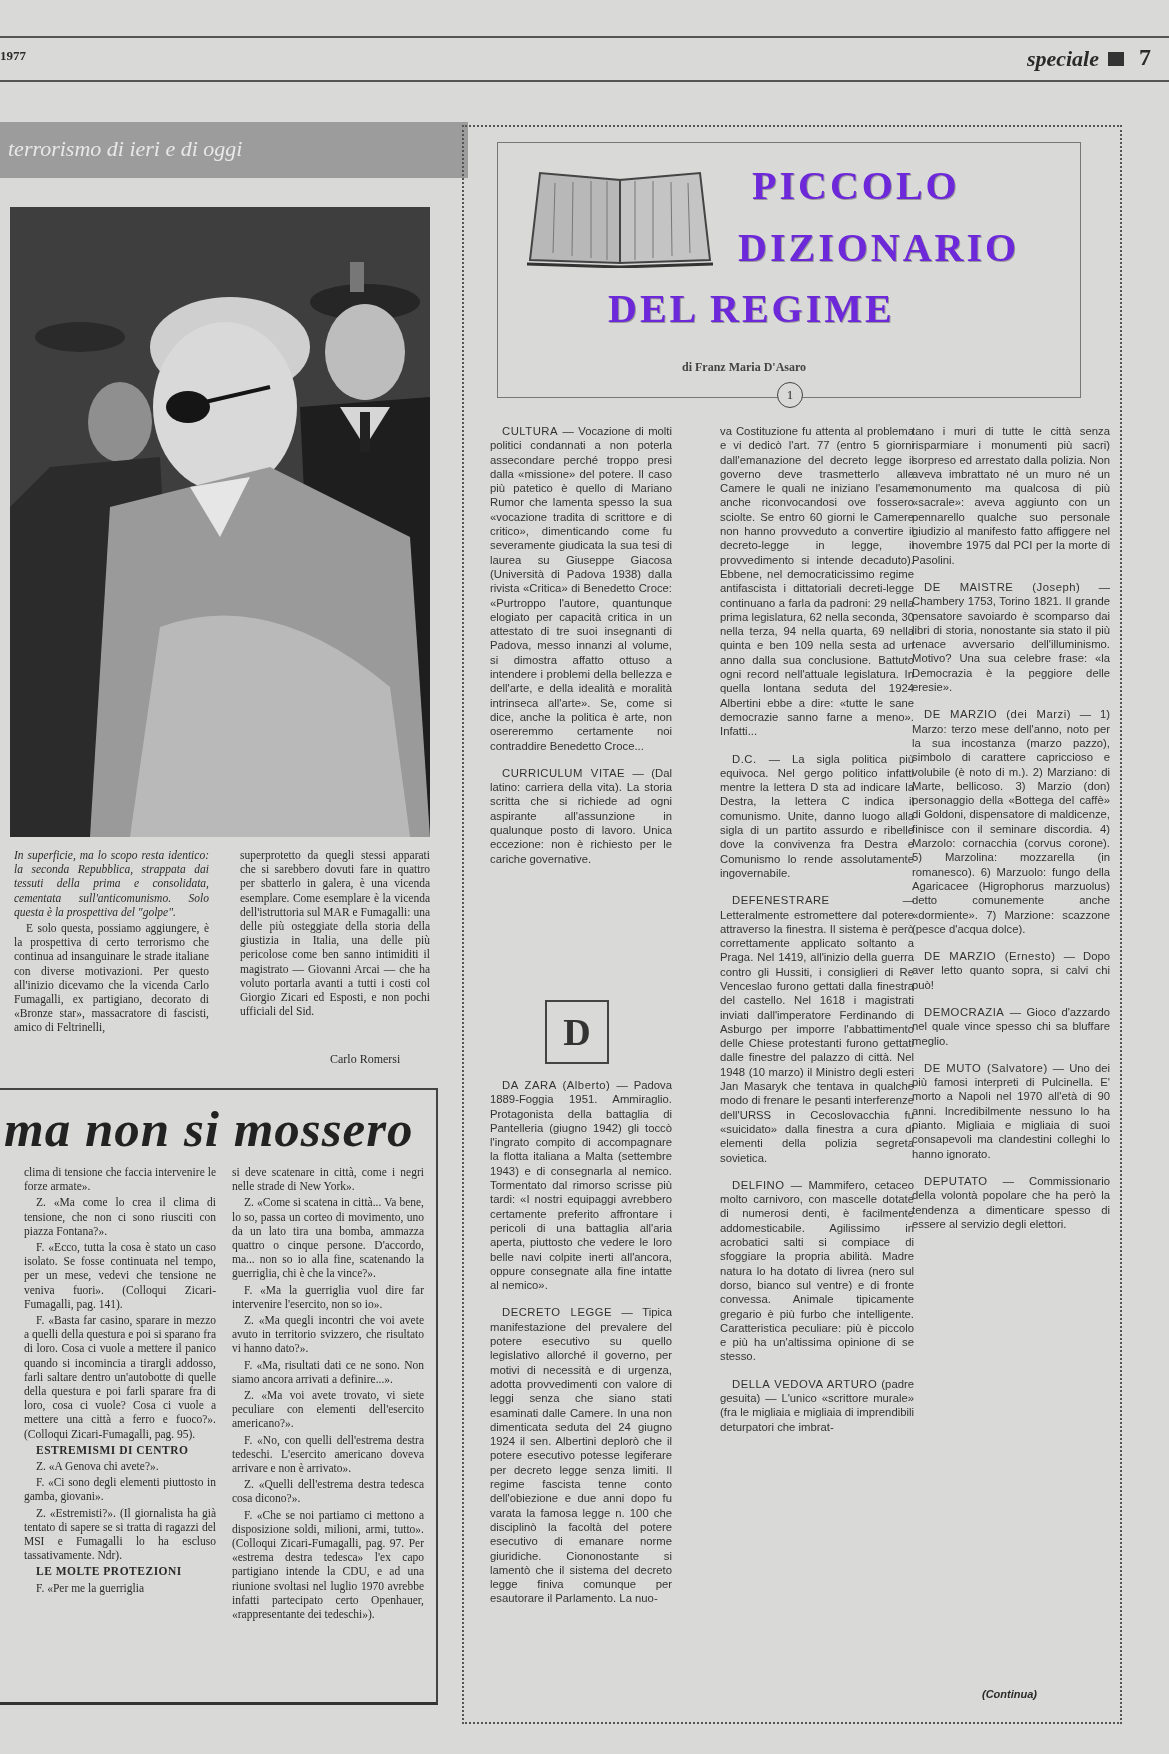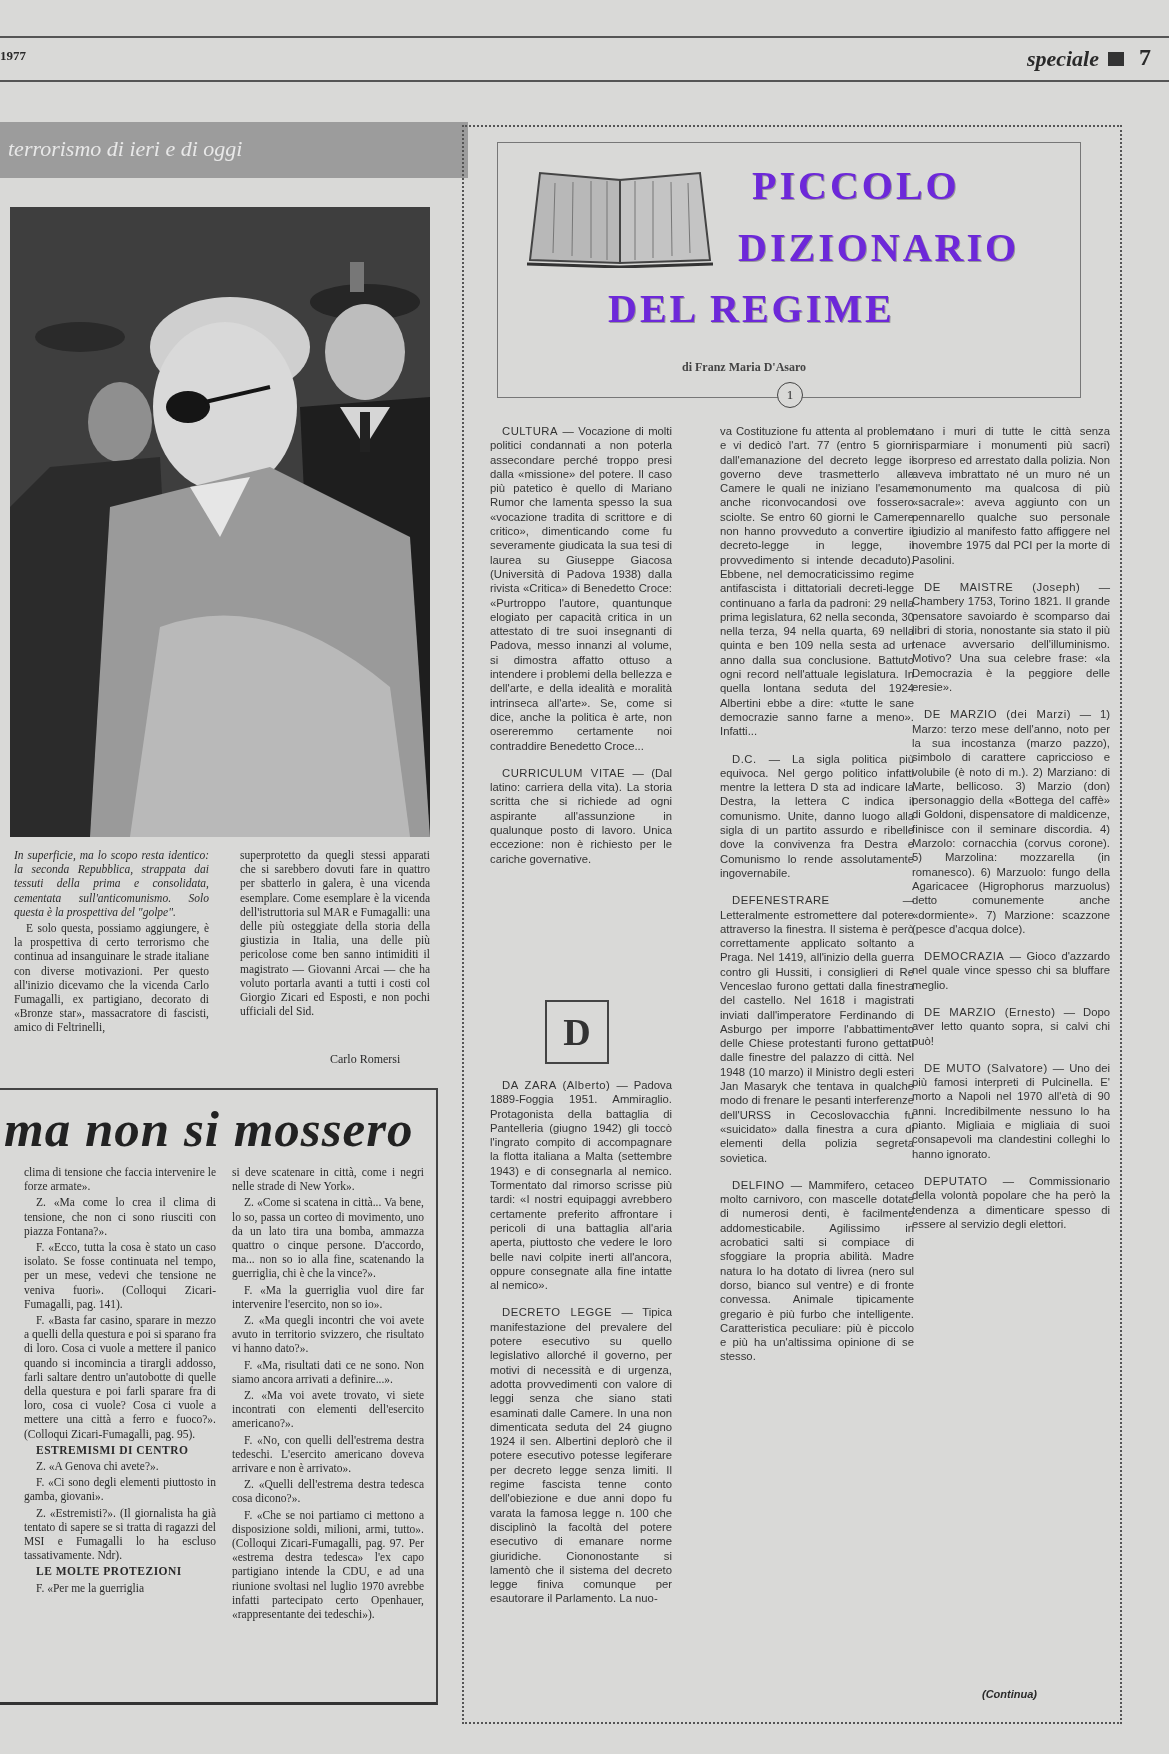--- a/index.html
+++ b/index.html
@@ -116,21 +116,21 @@
     <p>Z. «Estremisti?». (Il giornalista ha già tentato di sapere se si tratta di ragazzi del MSI e Fumagalli lo ha escluso tassativamente. Ndr).</p>
     <p class="subh">LE MOLTE PROTEZIONI</p>
     <p>F. «Per me la guerriglia</p>
   </div>
 <div class="abs txt" id="col3b">
     <p style="text-indent: 0px;">si deve scatenare in città, come i negri nelle strade di New York».</p>
     <p>Z. «Come si scatena in città... Va bene, lo so, passa un corteo di movimento, uno da un lato tira una bomba, ammazza quattro o cinque persone. D'accordo, ma... non so io alla fine, scatenando la guerriglia, chi è che la vince?».</p>
     <p>F. «Ma la guerriglia vuol dire far intervenire l'esercito, non so io».</p>
     <p>Z. «Ma quegli incontri che voi avete avuto in territorio svizzero, che risultato vi hanno dato?».</p>
     <p>F. «Ma, risultati dati ce ne sono. Non siamo ancora arrivati a definire...».</p>
-    <p>Z. «Ma voi avete trovato, vi siete incontrati con elementi dell'esercito americano?».</p>
+    <p>Z. «Ma voi avete trovato, vi siete peculiare con elementi dell'esercito americano?».</p>
     <p>F. «No, con quelli dell'estrema destra tedeschi. L'esercito americano doveva arrivare e non è arrivato».</p>
     <p>Z. «Quelli dell'estrema destra tedesca cosa dicono?».</p>
     <p>F. «Che se noi partiamo ci mettono a disposizione soldi, milioni, armi, tutto». (Colloqui Zicari-Fumagalli, pag. 97. Per «estrema destra tedesca» l'ex capo partigiano intende la CDU, e ad una riunione svoltasi nel luglio 1970 avrebbe infatti partecipato certo Openhauer, «rappresentante dei tedeschi»).</p>
   </div>
 
 <div class="abs" id="dict-frame"></div>
 <div class="abs" id="title-box"></div>
 <div class="abs" id="book">
   <svg width="190" height="100" viewBox="0 0 190 100">
     <path d="M5 92 L15 5 L95 12 L95 95 Z" fill="#b8b8b8" stroke="#444" stroke-width="2"></path>
@@ -163,23 +163,24 @@
   </div>
 <div class="abs sans dc1b" id="dc1b">
     <p style="margin-bottom: 13px;"><span class="entry-head">DA ZARA (Alberto)</span> <span>— Padova 1889-Foggia 1951. Ammiraglio. Protagonista della battaglia di Pantelleria (giugno 1942) gli toccò l'ingrato compito di accompagnare la flotta italiana a Malta (settembre 1943) e di consegnarla al nemico. Tormentato dal rimorso scrisse più tardi: «I nostri equipaggi avrebbero certamente preferito affrontare i pericoli di una battaglia all'aria aperta, piuttosto che vedere le loro belle navi colpite inerti all'ancora, oppure consegnate alla fine intatte al nemico».</span></p>
     <p style="margin-bottom: 13px;"><span class="entry-head">DECRETO LEGGE</span> <span>— Tipica manifestazione del prevalere del potere esecutivo su quello legislativo allorché il governo, per motivi di necessità e di urgenza, adotta provvedimenti con valore di leggi senza che siano stati esaminati dalle Camere. In una non dimenticata seduta del 24 giugno 1924 il sen. Albertini deplorò che il potere esecutivo potesse legiferare per decreto legge senza limiti. Il regime fascista tenne conto dell'obiezione e due anni dopo fu varata la famosa legge n. 100 che disciplinò la facoltà del potere esecutivo di emanare norme giuridiche. Ciononostante si lamentò che il sistema del decreto legge finiva comunque per esautorare il Parlamento. La nuo-</span></p>
   </div>
 <div class="abs sans" id="dc2">
     <p style="margin-bottom: 13px; text-indent: 0px;"><span>va Costituzione fu attenta al problema e vi dedicò l'art. 77 (entro 5 giorni dall'emanazione del decreto legge il governo deve trasmetterlo alle Camere le quali ne iniziano l'esame anche riconvocandosi ove fossero sciolte. Se entro 60 giorni le Camere non hanno provveduto a convertire il decreto-legge in legge, il provvedimento si intende decaduto). Ebbene, nel democraticissimo regime antifascista i dittatoriali decreti-legge continuano a farla da padroni: 29 nella prima legislatura, 62 nella seconda, 30 nella terza, 94 nella quarta, 69 nella quinta e ben 109 nella sesta ad un anno dalla sua conclusione. Battuto ogni record nell'attuale legislatura. In quella lontana seduta del 1924 Albertini ebbe a dire: «tutte le sane democrazie sanno farne a meno». Infatti...</span></p>
     <p style="margin-bottom: 13px;"><span class="entry-head">D.C.</span> <span>— La sigla politica più equivoca. Nel gergo politico infatti mentre la lettera D sta ad indicare la Destra, la lettera C indica il comunismo. Unite, danno luogo alla sigla di un partito assurdo e ribelle dove la convivenza fra Destra e Comunismo lo rende assolutamente ingovernabile.</span></p>
     <p style="margin-bottom: 13px;"><span class="entry-head">DEFENESTRARE</span> <span>— Letteralmente estromettere dal potere attraverso la finestra. Il sistema è però correttamente applicato soltanto a Praga. Nel 1419, all'inizio della guerra contro gli Hussiti, i consiglieri di Re Venceslao furono gettati dalla finestra del castello. Nel 1618 i magistrati inviati dall'imperatore Ferdinando di Asburgo per imporre l'abbattimento delle Chiese protestanti furono gettati dalle finestre del palazzo di città. Nel 1948 (10 marzo) il Ministro degli esteri Jan Masaryk che tentava in qualche modo di frenare le pesanti interferenze dell'URSS in Cecoslovacchia fu «suicidato» dalla finestra a cura di elementi della polizia segreta sovietica.</span></p>
     <p style="margin-bottom: 13px;"><span class="entry-head">DELFINO</span> <span>— Mammifero, cetaceo molto carnivoro, con mascelle dotate di numerosi denti, è facilmente addomesticabile. Agilissimo in acrobatici salti si compiace di sfoggiare la propria abilità. Madre natura lo ha dotato di livrea (nero sul dorso, bianco sul ventre) e di fronte convessa. Animale tipicamente gregario è più furbo che intelligente. Caratteristica peculiare: più è piccolo e più ha un'altissima opinione di se stesso.</span></p>
+    <p style="margin-bottom: 13px;"><span class="entry-head">DELLA VEDOVA ARTURO</span> <span>(padre gesuita) — L'unico «scrittore murale» (fra le migliaia e migliaia di imprendibili deturpatori che imbrat-</span></p>
   </div>
 <div class="abs sans" id="dc3">
     <p style="margin-bottom: 13px; text-indent: 0px;"><span>tano i muri di tutte le città senza risparmiare i monumenti più sacri) sorpreso ed arrestato dalla polizia. Non aveva imbrattato né un muro né un monumento ma qualcosa di più «sacrale»: aveva aggiunto con un pennarello qualche suo personale giudizio al manifesto fatto affiggere nel novembre 1975 dal PCI per la morte di Pasolini.</span></p>
     <p style="margin-bottom: 13px;"><span class="entry-head">DE MAISTRE (Joseph)</span> <span>— Chambery 1753, Torino 1821. Il grande pensatore savoiardo è scomparso dai libri di storia, nonostante sia stato il più tenace avversario dell'illuminismo. Motivo? Una sua celebre frase: «la Democrazia è la peggiore delle eresie».</span></p>
     <p style="margin-bottom: 13px;"><span class="entry-head">DE MARZIO (dei Marzi)</span> <span>— 1) Marzo: terzo mese dell'anno, noto per la sua incostanza (marzo pazzo), simbolo di carattere capriccioso e volubile (è noto di m.). 2) Marziano: di Marte, bellicoso. 3) Marzio (don) personaggio della «Bottega del caffè» di Goldoni, dispensatore di maldicenze, finisce con il seminare discordia. 4) Marzolo: cornacchia (corvus corone). 5) Marzolina: mozzarella (in romanesco). 6) Marzuolo: fungo della Agaricacee (Higrophorus marzuolus) detto comunemente anche «dormiente». 7) Marzione: scazzone (pesce d'acqua dolce).</span></p>
+    <p style="margin-bottom: 13px;"><span class="entry-head">DE MARZIO (Ernesto)</span> <span>— Dopo aver letto quanto sopra, si calvi chi può!</span></p>
     <p style="margin-bottom: 13px;"><span class="entry-head">DEMOCRAZIA</span> <span>— Gioco d'azzardo nel quale vince spesso chi sa bluffare meglio.</span></p>
-    <p style="margin-bottom: 13px;"><span class="entry-head">DE MARZIO (Ernesto)</span> <span>— Dopo aver letto quanto sopra, si calvi chi può!</span></p>
     <p style="margin-bottom: 13px;"><span class="entry-head">DE MUTO (Salvatore)</span> <span>— Uno dei più famosi interpreti di Pulcinella. E' morto a Napoli nel 1970 all'età di 90 anni. Incredibilmente nessuno lo ha pianto. Migliaia e migliaia di suoi consapevoli ma clandestini colleghi lo hanno ignorato.</span></p>
     <p style="margin-bottom: 13px;"><span class="entry-head">DEPUTATO</span> <span>— Commissionario della volontà popolare che ha però la tendenza a dimenticare spesso di essere al servizio degli elettori.</span></p>
   </div>
 <div class="abs" id="continua">(Continua)</div>
 
 </body></html>

